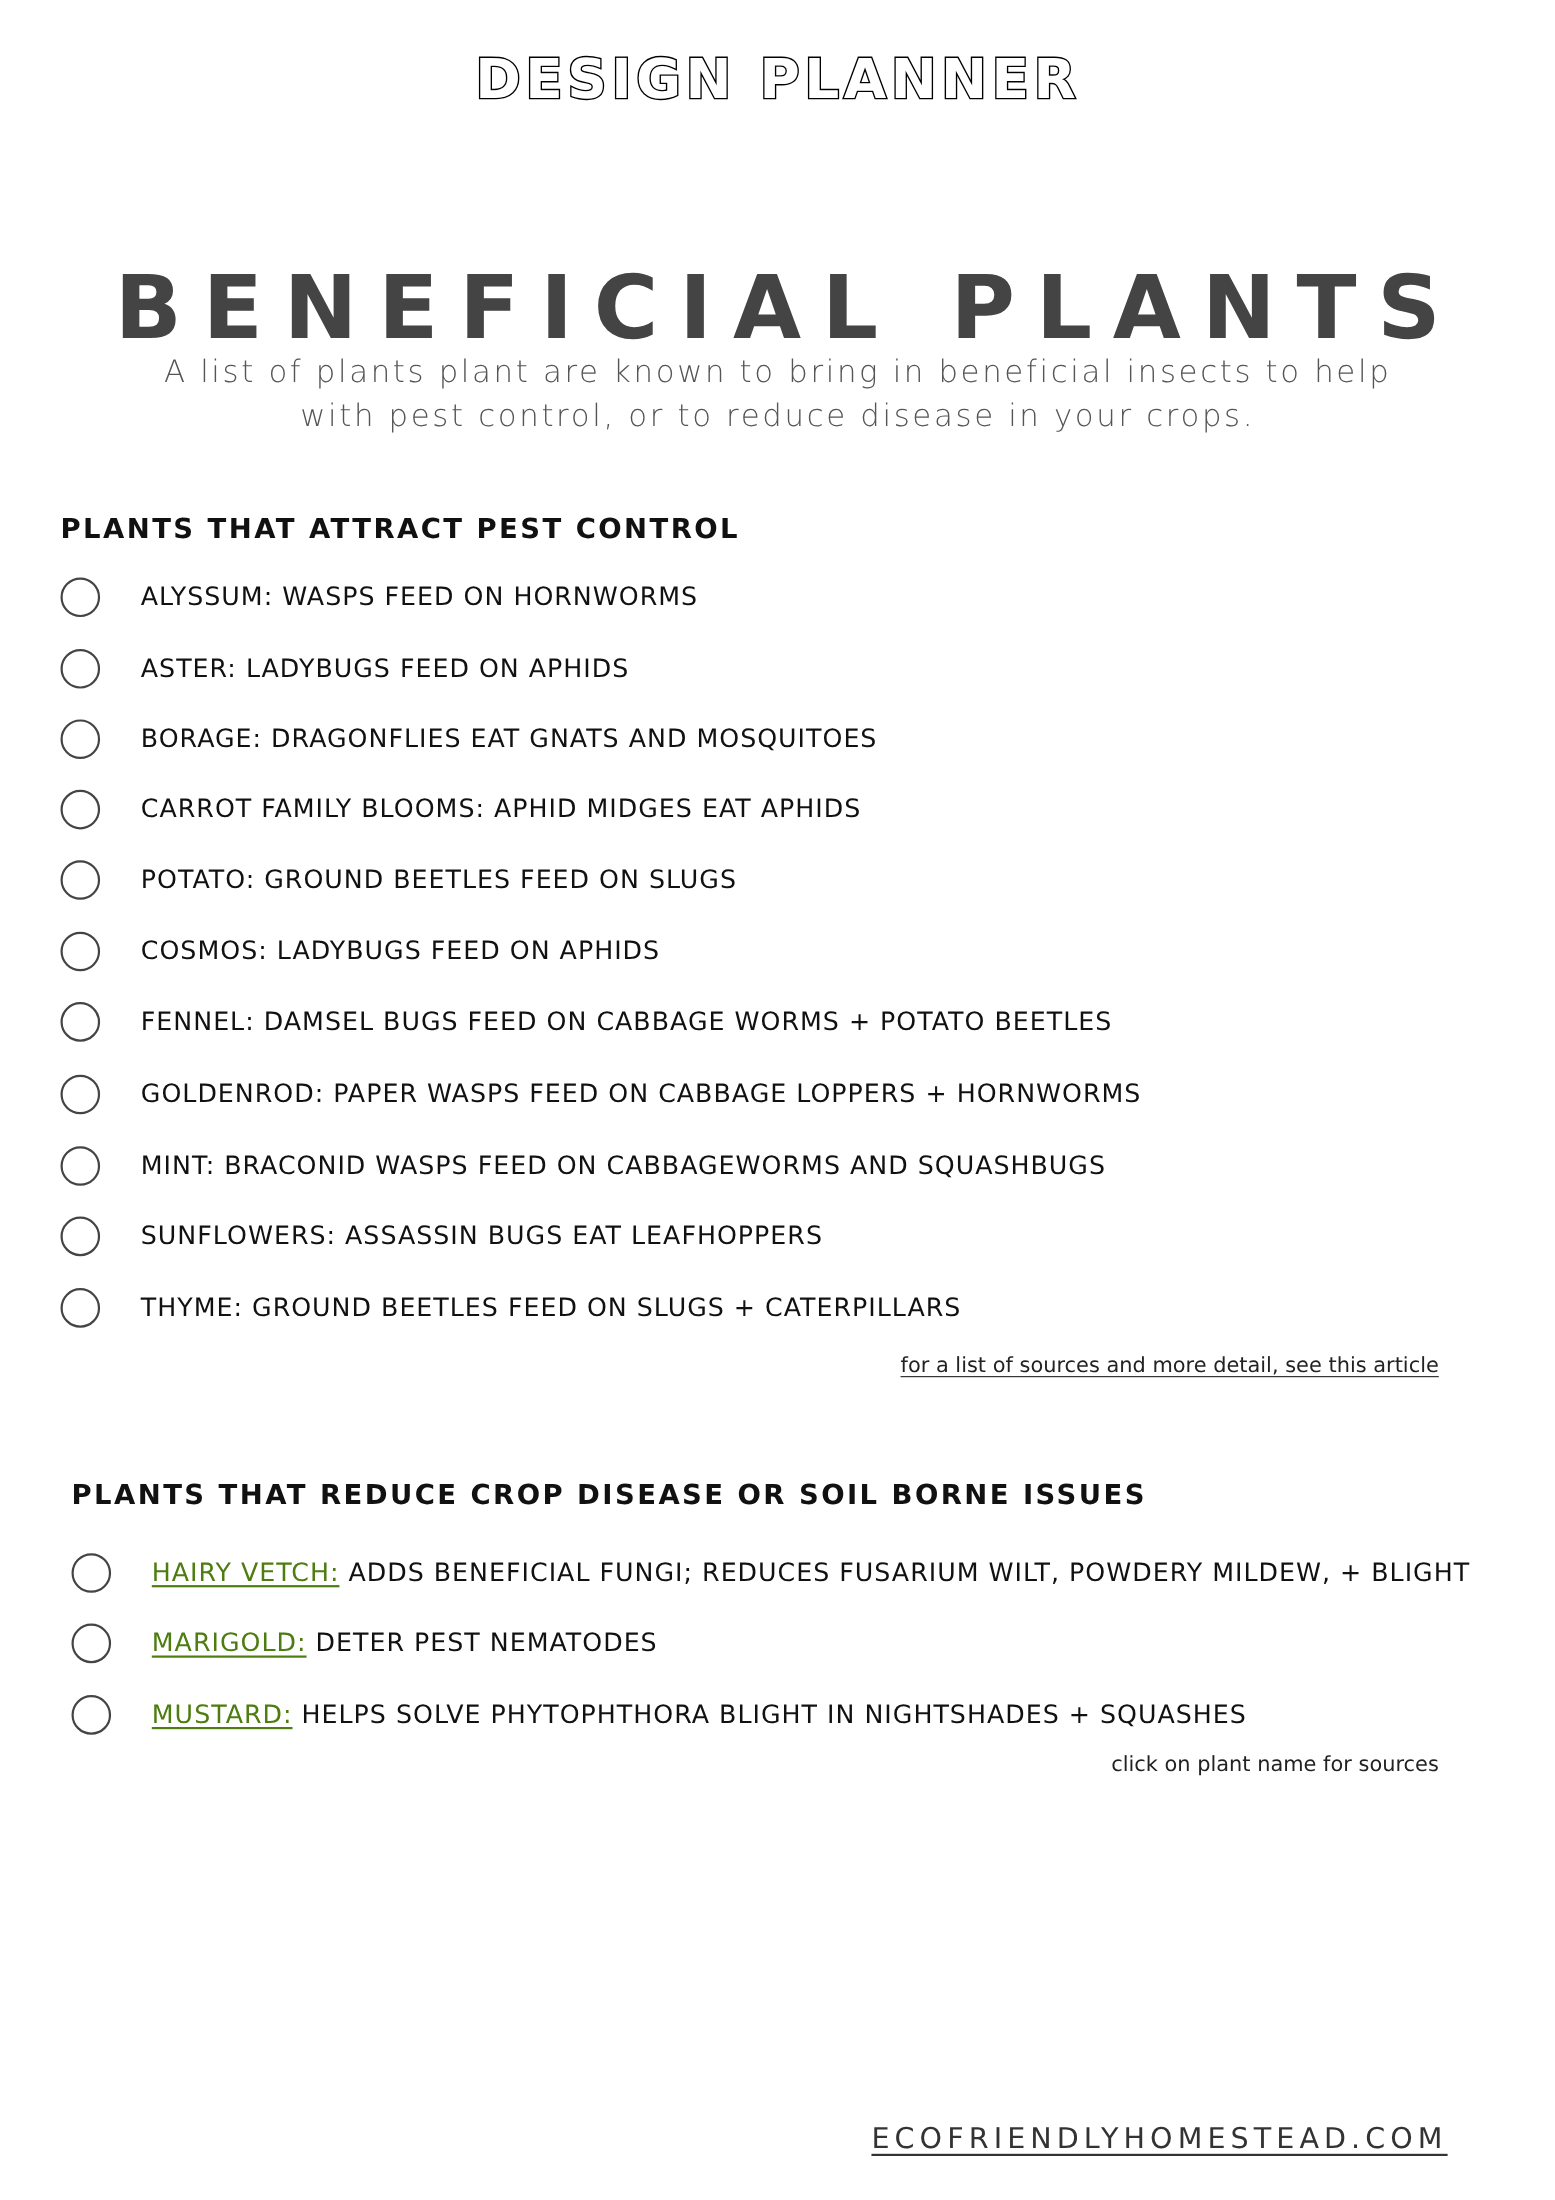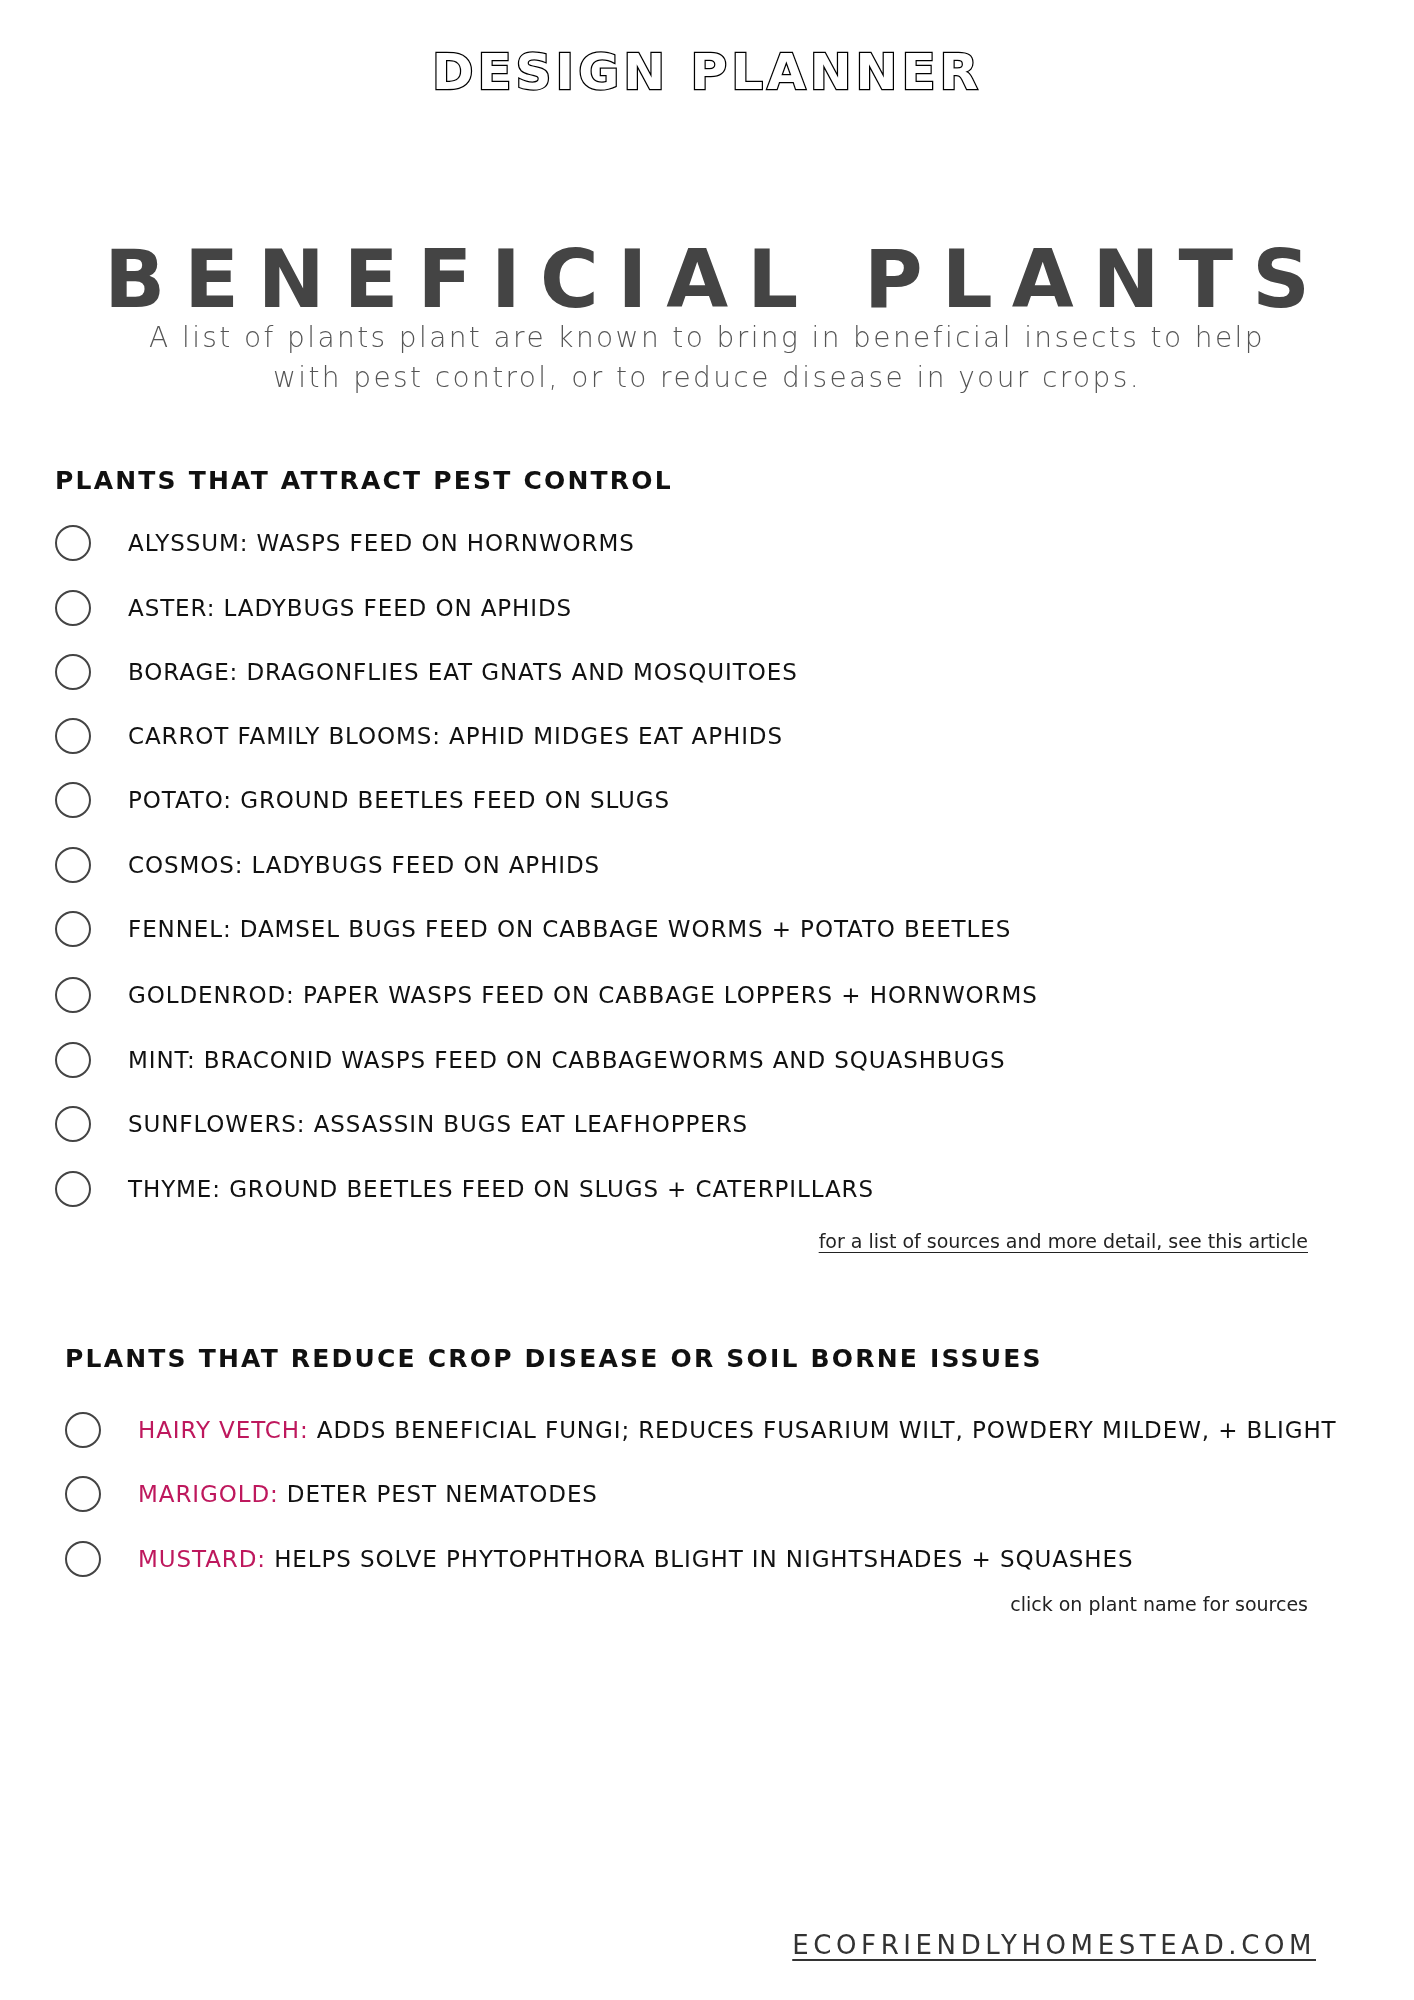--- a/index.html
+++ b/index.html
@@ -43,21 +43,21 @@
     .row { position: absolute; left: 0; height: 40px; display: flex; align-items: center; }
     .check {
       width: 36px; height: 36px; border: 2px solid #444; border-radius: 50%;
       box-sizing: border-box; background: #fff; flex: 0 0 auto; cursor: pointer;
     }
     .row-label {
       font-family: "DejaVu Sans", sans-serif; font-size: 23px;
       letter-spacing: 0.9px; color: #111; white-space: nowrap;
       position: absolute; top: 50%; transform: translateY(-50%);
     }
-    .plant-link { text-underline-offset: 4px; color: #be185d; cursor: pointer; }
+    .plant-link { text-decoration: underline; text-underline-offset: 4px; color: #4d7c0f; cursor: pointer; }
 
     .note-link {
       font-family: "DejaVu Sans", sans-serif; font-size: 19px; color: #222;
       text-decoration: underline; text-underline-offset: 4px; white-space: nowrap;
       text-align: right; cursor: pointer;
     }
     .note {
       font-family: "DejaVu Sans", sans-serif; font-size: 19px; color: #222;
       white-space: nowrap; text-align: right;
     }

